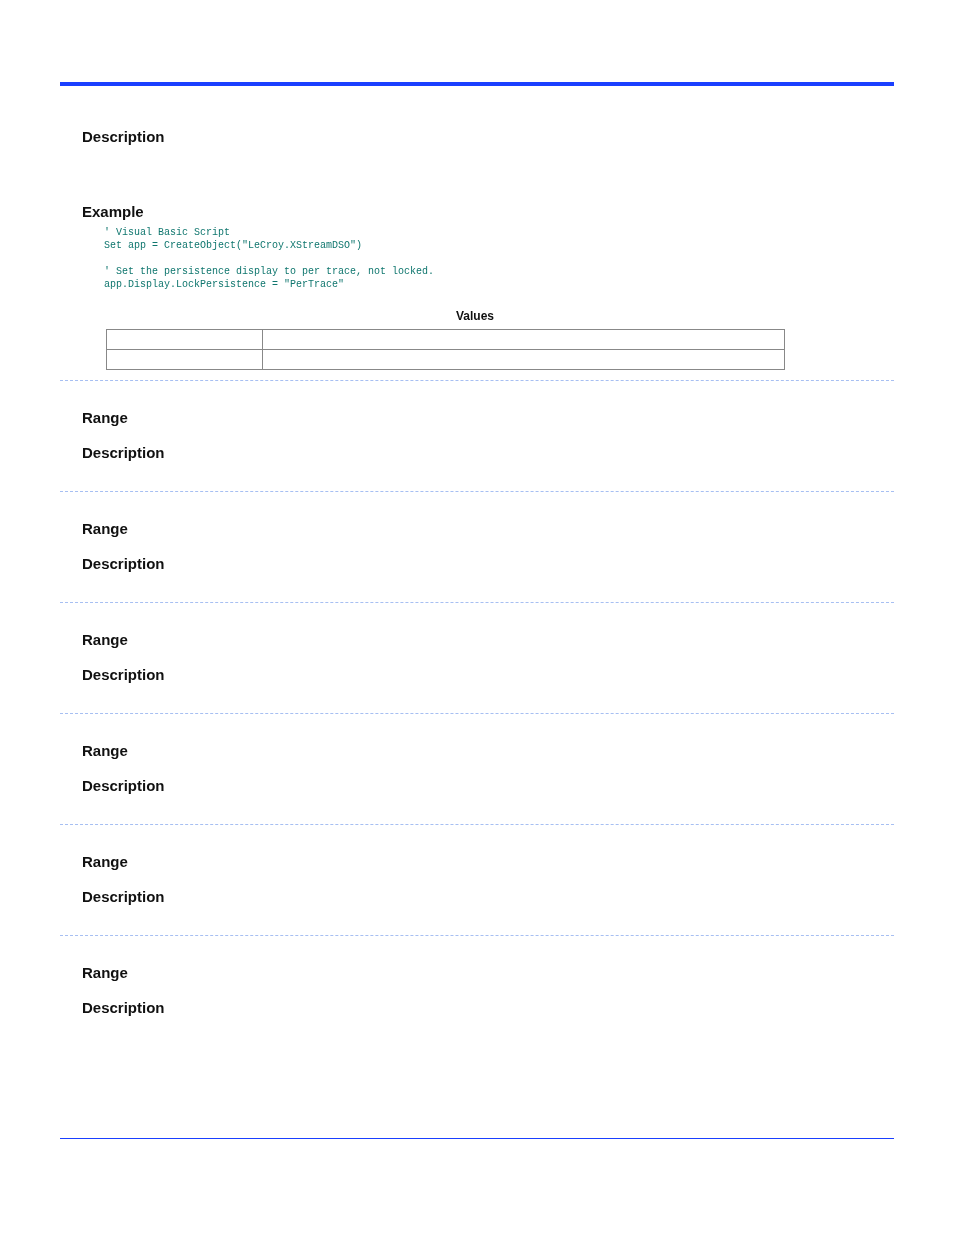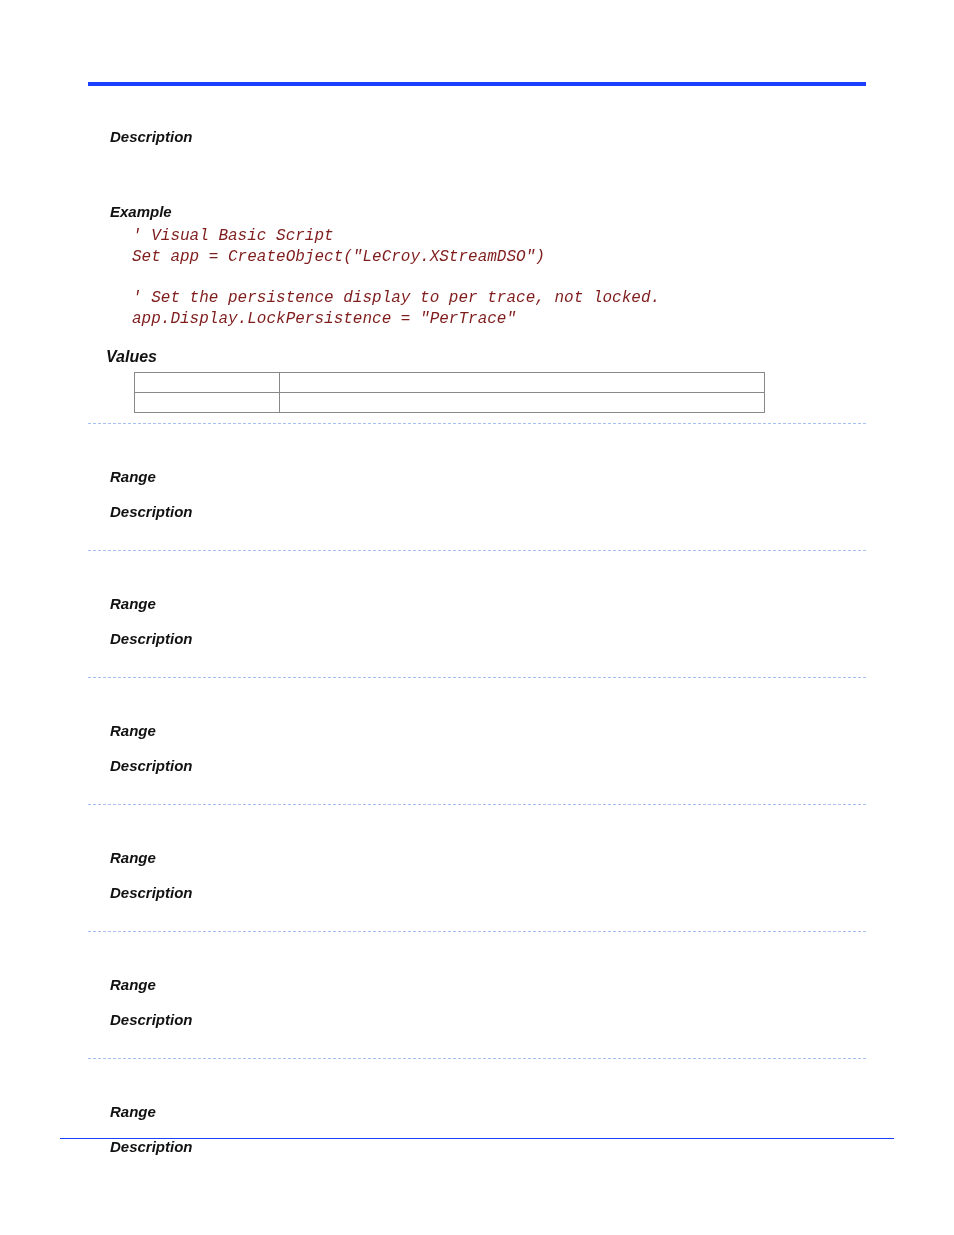--- a/index.html
+++ b/index.html
@@ -7,22 +7,21 @@
   body {
     width: 954px;
     height: 1235px;
     font-family: "Segoe UI", "Helvetica Neue", Arial, sans-serif;
     color: #111;
     font-size: 14px;
     background: #fff;
     position: relative;
   }
   .page {
-    padding: 0 88px;
-    font-style: italic;
+    padding: 0 60px;
   }
   .top-rule {
     margin-top: 82px;
     border-top: 4px solid #1a3fff;
     height: 0;
   }
   .bottom-rule {
     position: absolute;
     left: 60px;
     right: 60px;
@@ -35,50 +34,51 @@
   }
   .sec-label {
     font-weight: 700;
     font-size: 15px;
     margin: 24px 0 6px 0;
   }
   .sec-label.first { margin-top: 24px; }
   pre.code {
     margin: 4px 0 0 22px;
     font-family: "Courier New", Courier, monospace;
-    font-size: 16px;
+    font-size: 10px;
     line-height: 1.3;
     white-space: pre;
-    color: #7f1d1d;
+    color: #0f766e;
   }
   .values-label {
     font-weight: 700;
-    font-size: 16px;
+    font-size: 12px;
     margin: 18px 0 6px -4px;
+    text-align: center;
   }
   table.values {
     width: 86%;
     margin-left: 24px;
     border-collapse: collapse;
   }
   table.values td {
     border: 1px solid #888;
     height: 20px;
   }
   table.values td.col1 { width: 23%; }
   .dash-sep {
     border: 0;
     border-top: 1.2px dashed #a7bff2;
     margin: 10px -22px 0 -22px;
   }
   .block {
     padding-top: 28px;
   }
   .block .sec-label {
-    margin-top: 16px;
+    margin-top: 0;
     margin-bottom: 18px;
   }
   .block .sec-label.desc {
     margin-bottom: 30px;
   }
 </style>
 </head>
 <body>
 
 <div class="page">

